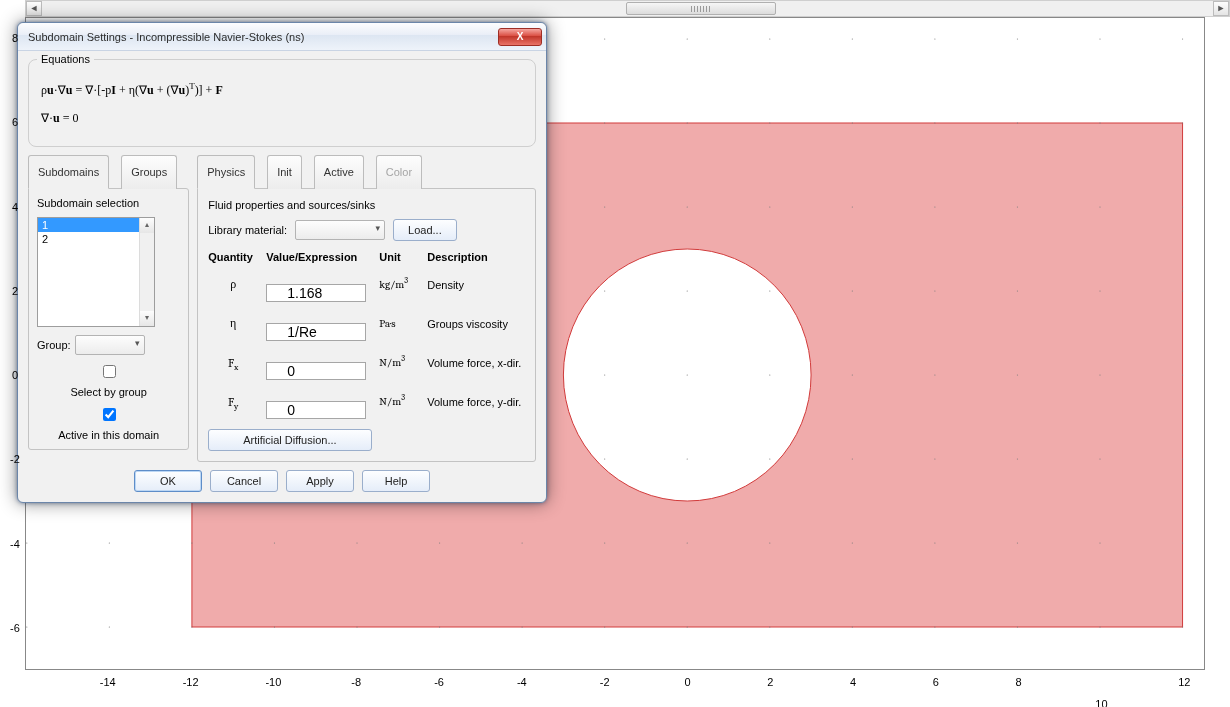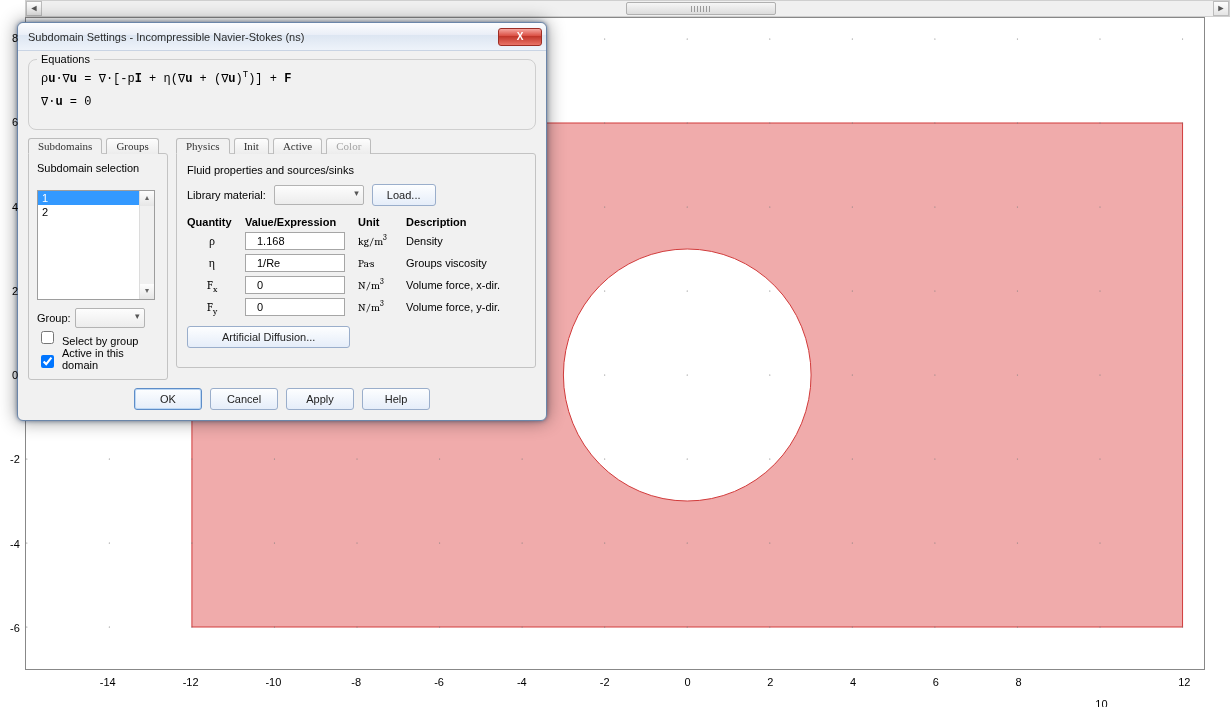--- a/index.html
+++ b/index.html
@@ -113,63 +113,62 @@
     background: #f1f1f1;
   }
   .fieldset > .legend {
     position: absolute;
     top: -7px; left: 8px;
     background: #f1f1f1;
     padding: 0 4px;
     font-size: 11px;
   }
   .eqline {
-    font-family: Liberation Mono, monospace;
+    font-family: Liberation Serif, serif;
     font-size: 12px;
-    margin: 1px 0 8px;
+    margin: 13px 0 8px;
   }
   
   .panes {
     display: flex;
     gap: 8px;
     margin-bottom: 8px;
   }
   .pane-left { flex: 0 0 140px; }
   .pane-right { flex: 1; }
   .tabs {
     display: flex;
     margin-bottom: -1px;
   }
   .tab {
-    padding: 1px 9px;
+    padding: 10px 9px;
     border: 1px solid #bcbcbc;
     border-bottom: none;
     background: linear-gradient(#fdfdfd,#ececec);
     border-radius: 3px 3px 0 0;
-    margin-right: 4px;
+    margin-right: 12px;
     cursor: pointer;
     color: #333;
-    font-family: Liberation Serif, serif;
   }
   .tab.active {
     background: #f1f1f1;
     border-bottom: 1px solid #f1f1f1;
     position: relative;
     z-index: 2;
   }
   .tab.disabled { color: #a5a5a5; }
   .tabpanel {
     border: 1px solid #c3c3c3;
     border-radius: 0 3px 3px 3px;
     padding: 10px;
     background: #f1f1f1;
     min-height: 215px;
   }
   .pane-left .tabpanel { min-height: 215px; padding: 8px; }
-  .subsel-label { margin-bottom: 16px; }
+  .subsel-label { margin-bottom: 8px; }
   .listbox {
     width: 118px; height: 110px;
     background: #fff;
     border: 1px solid #9d9d9d;
     overflow: hidden;
     font-size: 11px;
     position: relative;
   }
   .listbox .item {
     padding: 1px 4px;
@@ -207,21 +206,21 @@
     font-size: 11px;
     color: #555;
   }
   .combo::after {
     content: "▾";
     position: absolute;
     right: 4px; top: 2px;
     font-size: 9px;
     color: #555;
   }
-  .chk-row { margin-top: 0; display: flex; align-items: flex-end; gap: 5px; }
+  .chk-row { margin-top: 7px; display: flex; align-items: center; gap: 5px; flex-direction: column; }
   input[type=checkbox] { width: 13px; height: 13px; }
   .rt-heading { margin-bottom: 8px; }
   .libmat { display: flex; align-items: center; gap: 8px; margin-bottom: 10px; }
   .btn {
     height: 22px;
     padding: 0 14px;
     border: 1px solid #9aaecb;
     background: linear-gradient(#fdfeff,#e5edf9);
     border-radius: 3px;
     cursor: pointer;
@@ -237,22 +236,23 @@
     display: grid;
     grid-template-columns: 50px 105px 40px 1fr;
     gap: 4px 8px;
     align-items: center;
   }
   .qtable .hdr { font-weight: bold; }
   .qtable input[type=text] {
     width: 100px;
     height: 18px;
     border: 1px solid #a6a6a6;
-    padding: 0 11px;
-    font-size: 11px;
+    padding: 0 20px;
+    font-size: 14px;
+    margin-top: 17px;
   }
   .qcell-q { text-align: center; font-family: "Cambria","Times New Roman",serif; font-size: 12px; }
   .unit { font-family: "Cambria","Times New Roman",serif; font-size: 11px; }
   .artdiff { margin-top: 10px; }
   .dlg-buttons {
     display: flex;
     justify-content: center;
     gap: 8px;
     margin-top: 2px;
   }

